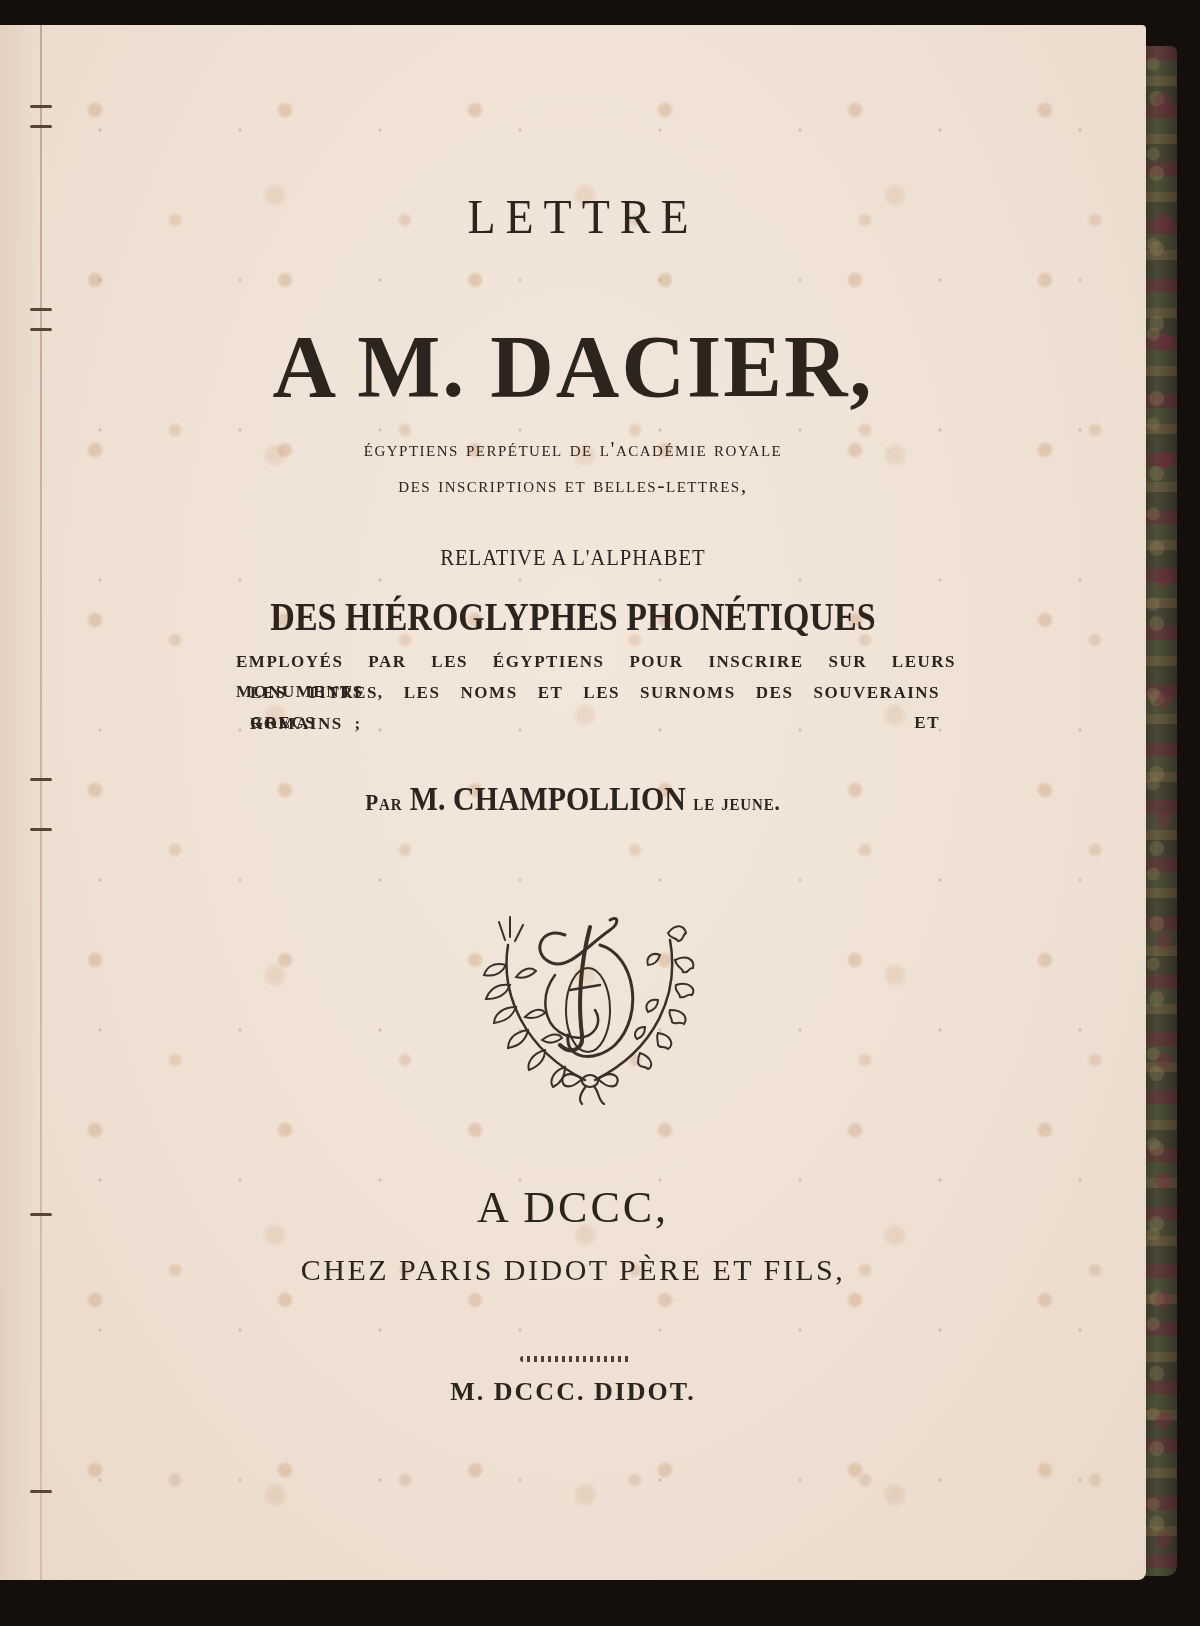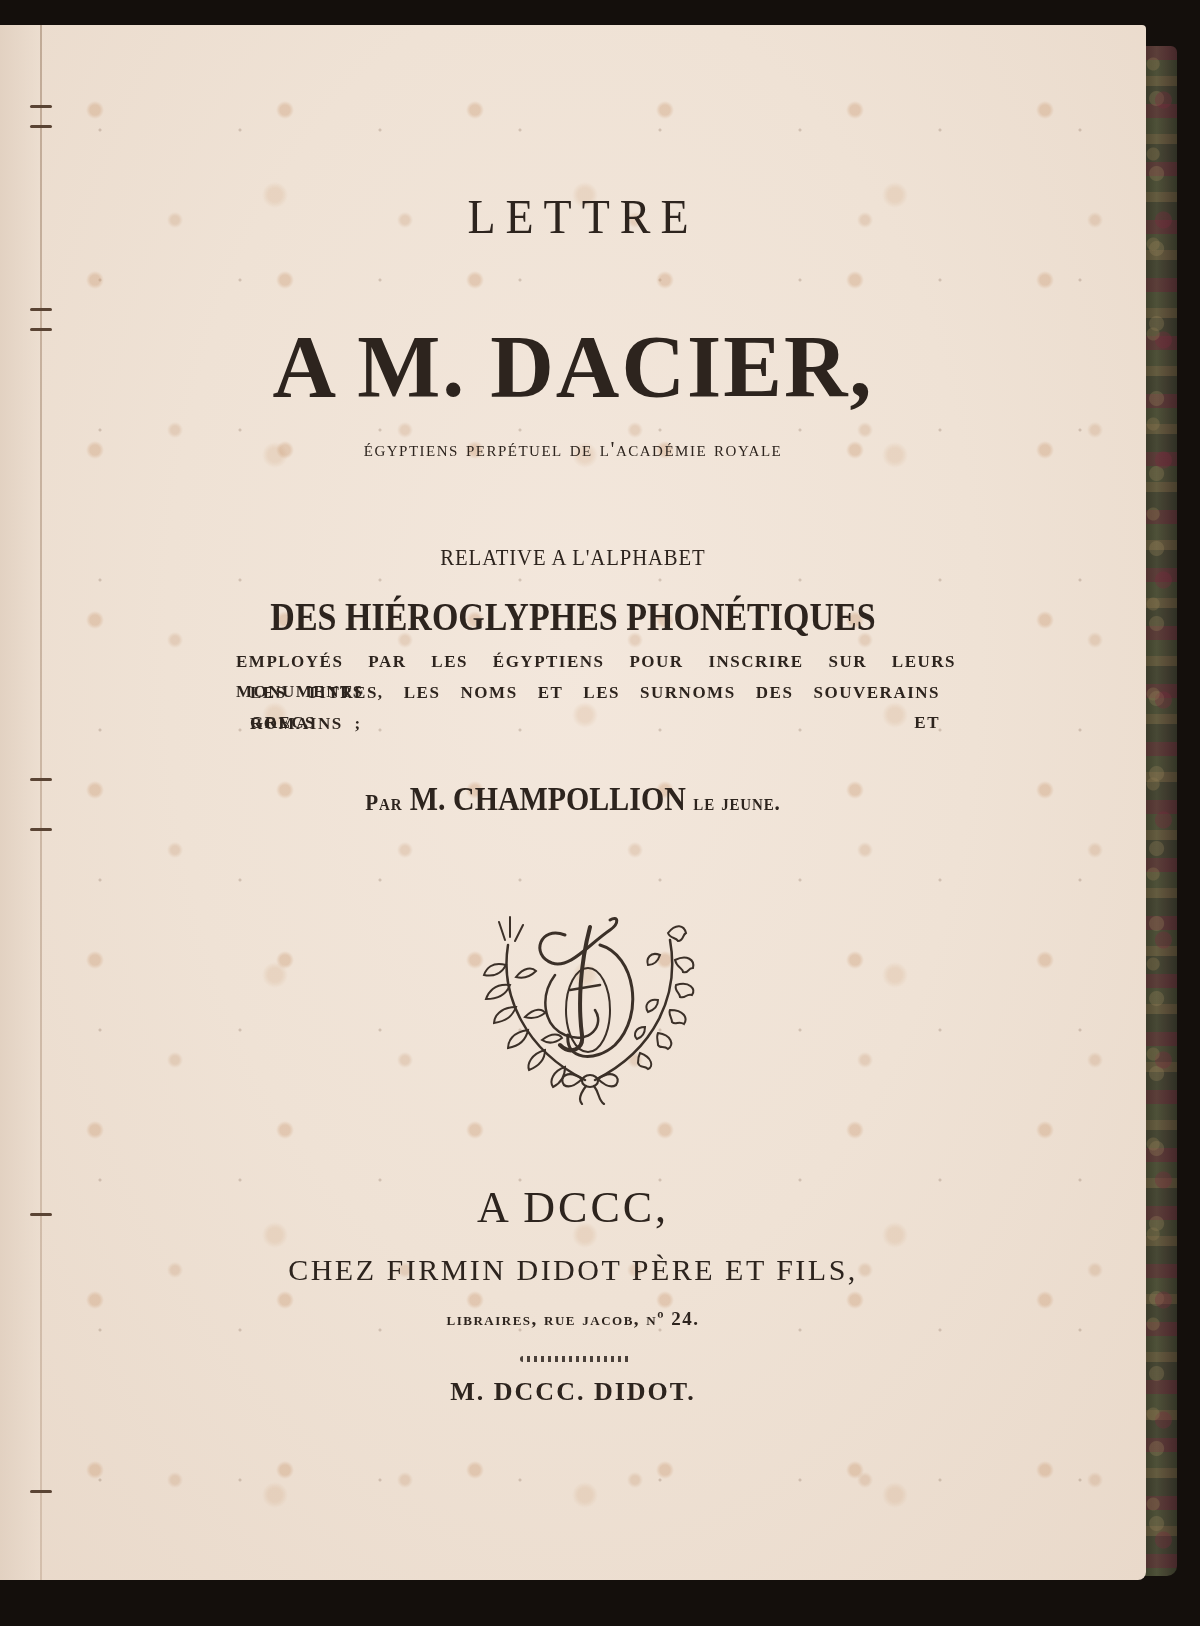--- a/index.html
+++ b/index.html
@@ -219,20 +219,21 @@
     <div class="stitch" style="top:803px"></div>
     <div class="stitch" style="top:1188px"></div>
     <div class="stitch" style="top:1465px"></div>
 
     <div class="show-through" aria-hidden="true">​</div>
 
     <div class="tp lettre">LETTRE</div>
     <div class="tp dacier">A M. DACIER,</div>
 
     <div class="tp sec1 smallcaps">égyptiens perpétuel de l'académie royale</div>
+    <div class="tp sec2 smallcaps">des inscriptions et belles-lettres,</div>
 
     <div class="tp relative">RELATIVE A L'ALPHABET</div>
     <div class="tp hiero">DES HIÉROGLYPHES PHONÉTIQUES</div>
 
     <div class="employes emp1">employés par les égyptiens pour inscrire sur leurs monuments</div>
     <div class="employes emp2">les titres, les noms et les surnoms des souverains grecs et</div>
     <div class="employes emp3">romains ;</div>
 
     <div class="tp par">
       <span class="sc smallcaps">Par</span>
@@ -281,18 +282,17 @@
           <ellipse cx="120" cy="196" rx="8" ry="6"></ellipse>
           <path d="M112 194 c-14 -10 -24 -2 -18 6 c6 4 14 -2 18 -6z"></path>
           <path d="M128 194 c14 -10 24 -2 18 6 c-6 4 -14 -2 -18 -6z"></path>
           <path d="M116 201 c-6 8 -8 14 -4 18"></path>
           <path d="M124 201 c6 8 4 14 10 18"></path>
         </g>
       </svg>
     </div>
 
     <div class="tp paris">A DCCC,</div>
-    <div class="tp chez">CHEZ FIRMIN DIDOT PÈRE ET FILS,</div>
-    <div class="tp libraires smallcaps">libraires, rue jacob, nº 24.</div>
+    <div class="tp chez">CHEZ PARIS DIDOT PÈRE ET FILS,</div>
     <div class="rule"></div>
     <div class="tp year">M. DCCC. DIDOT.</div>
   </div>
 </div>
 
 </body></html>

